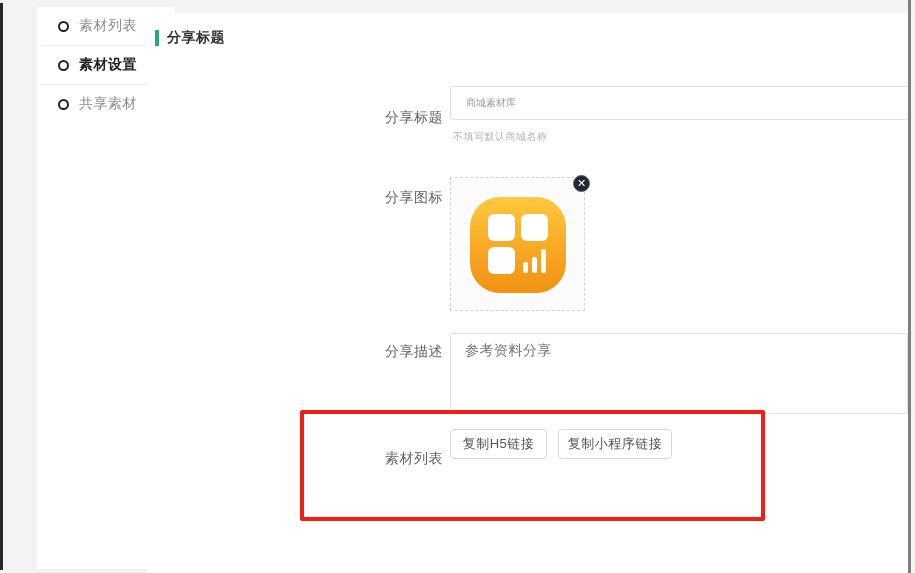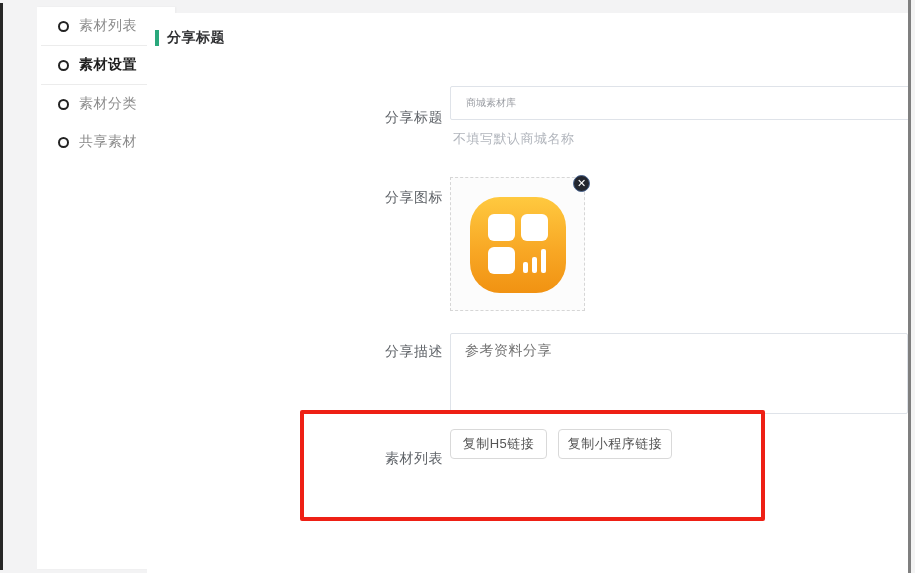--- a/index.html
+++ b/index.html
@@ -21,21 +21,21 @@
   
   .main { position:absolute; left:147px; top:13px; width:761px; height:560px; background:#ffffff; }
 
   .section-header { position:absolute; left:8px; top:16px; display:flex; align-items:center; }
   .accent-bar { width:4px; height:16px; margin-right:8px; }
   .section-title { font-size:14px; font-weight:bold; color:#303133; letter-spacing:0.5px; }
 
   .form-label { position:absolute; left:0; width:296px; text-align:right; font-size:14px; color:#5f6368; letter-spacing:0.5px; }
 
   .text-input { position:absolute; left:303px; top:73px; width:498px; height:34px; border:1px solid #dfe3e9; border-radius:2px; background:#fff; padding:0 15px; font-size:10px; color:#9a9da3; font-family:inherit; outline:none; }
-  .helper { position:absolute; left:306px; top:117px; font-size:13px; color:#b2b6bd; letter-spacing:0.5px; }
+  .helper { position:absolute; left:306px; top:117px; font-size:10px; color:#b2b6bd; letter-spacing:0.5px; }
 
   
   .upload-box { position:absolute; left:303px; top:164px; width:135px; height:134px; background:#fcfcfc; border:1px dashed #d6d6d6; cursor:pointer; }
   .app-icon { position:absolute; left:19px; top:19px; width:96px; height:96px; border-radius:30px;
               background:linear-gradient(180deg,#ffc93f 0%,#f8a825 55%,#f19212 100%); }
   .icon-grid { position:absolute; left:18px; top:17px; width:60px; height:60px; }
   .icon-sq { position:absolute; width:27px; height:27px; background:#fff; border-radius:6px; }
   .sq-tl { left:0; top:0; }
   .sq-tr { left:33px; top:0; }
   .sq-bl { left:0; top:33px; }
@@ -77,24 +77,20 @@
       <span class="lbl">素材列表</span>
     </div>
     <div class="side-divider"></div>
     <div class="side-item selected">
       <span class="radio"></span>
       <span class="lbl">素材设置</span>
     </div>
     <div class="side-divider"></div>
     <div class="side-item">
       <span class="radio"></span>
-      <span class="lbl">素材分类</span>
-    </div>
-    <div class="side-item">
-      <span class="radio"></span>
       <span class="lbl">共享素材</span>
     </div>
   </nav>
 
   <main class="main">
 
     <div class="section-header">
       <span class="accent-bar" style="background:#2aa87c;"></span>
       <span class="section-title">分享标题</span>
     </div>

